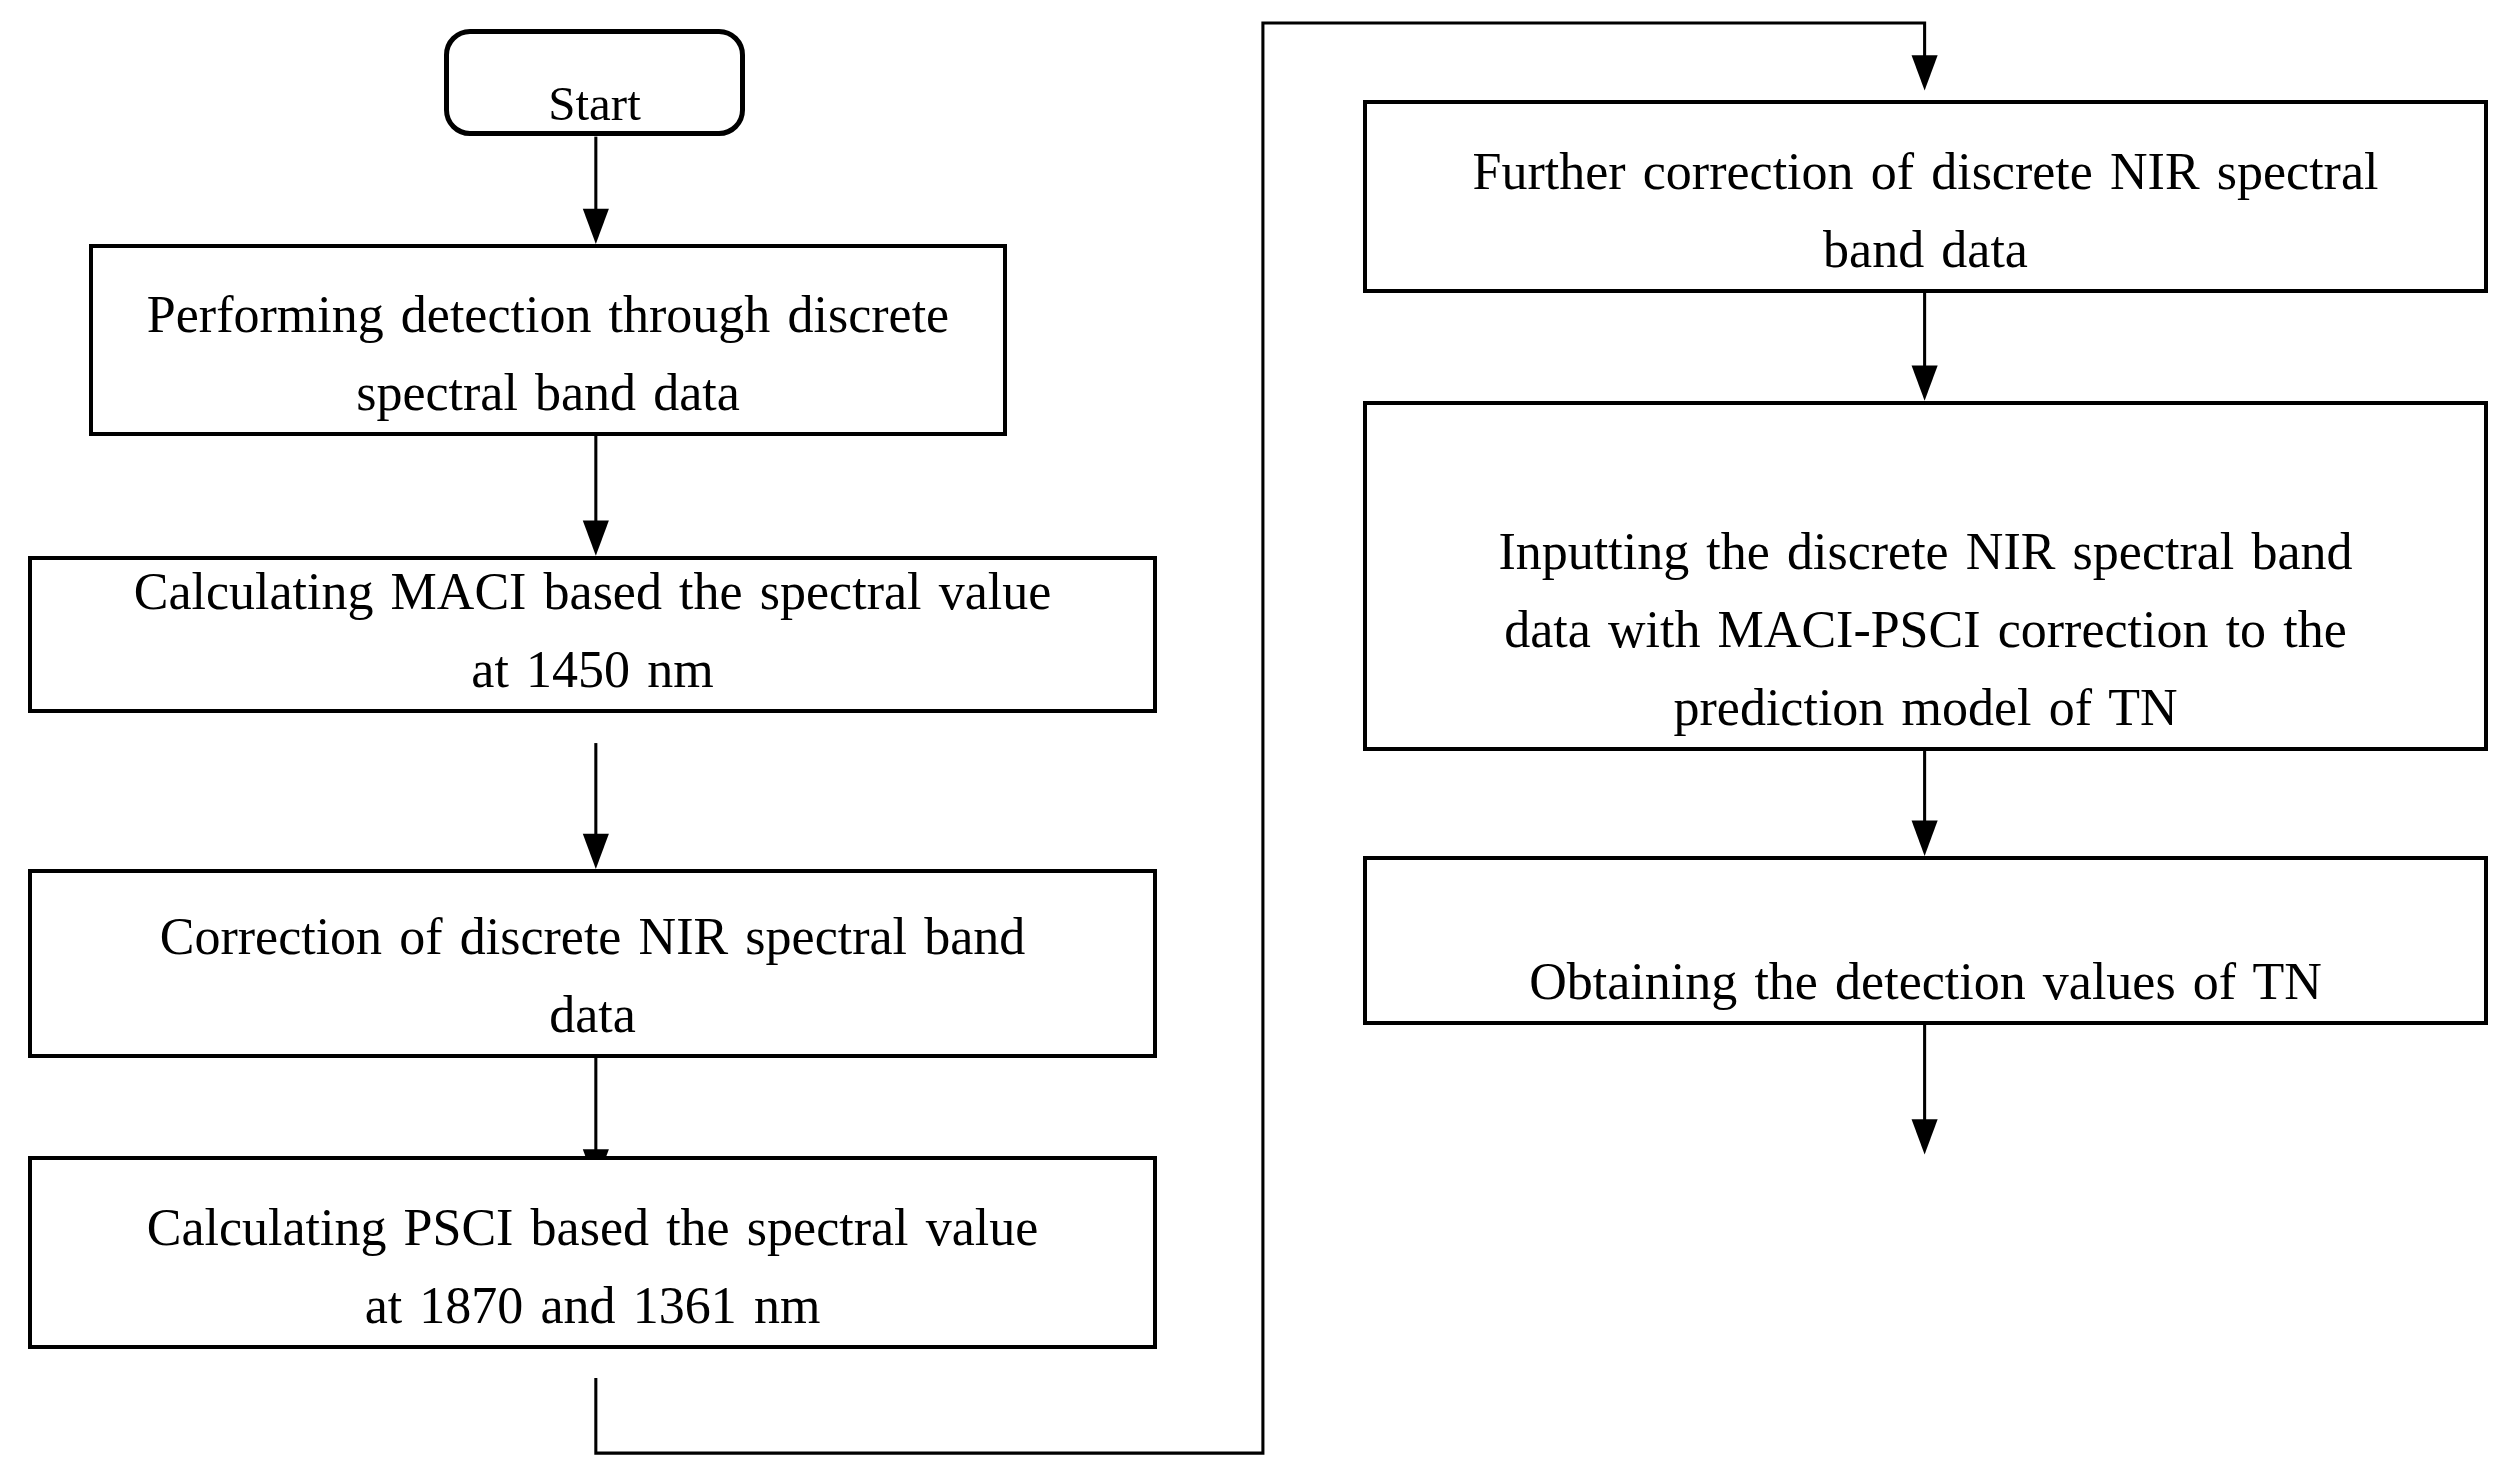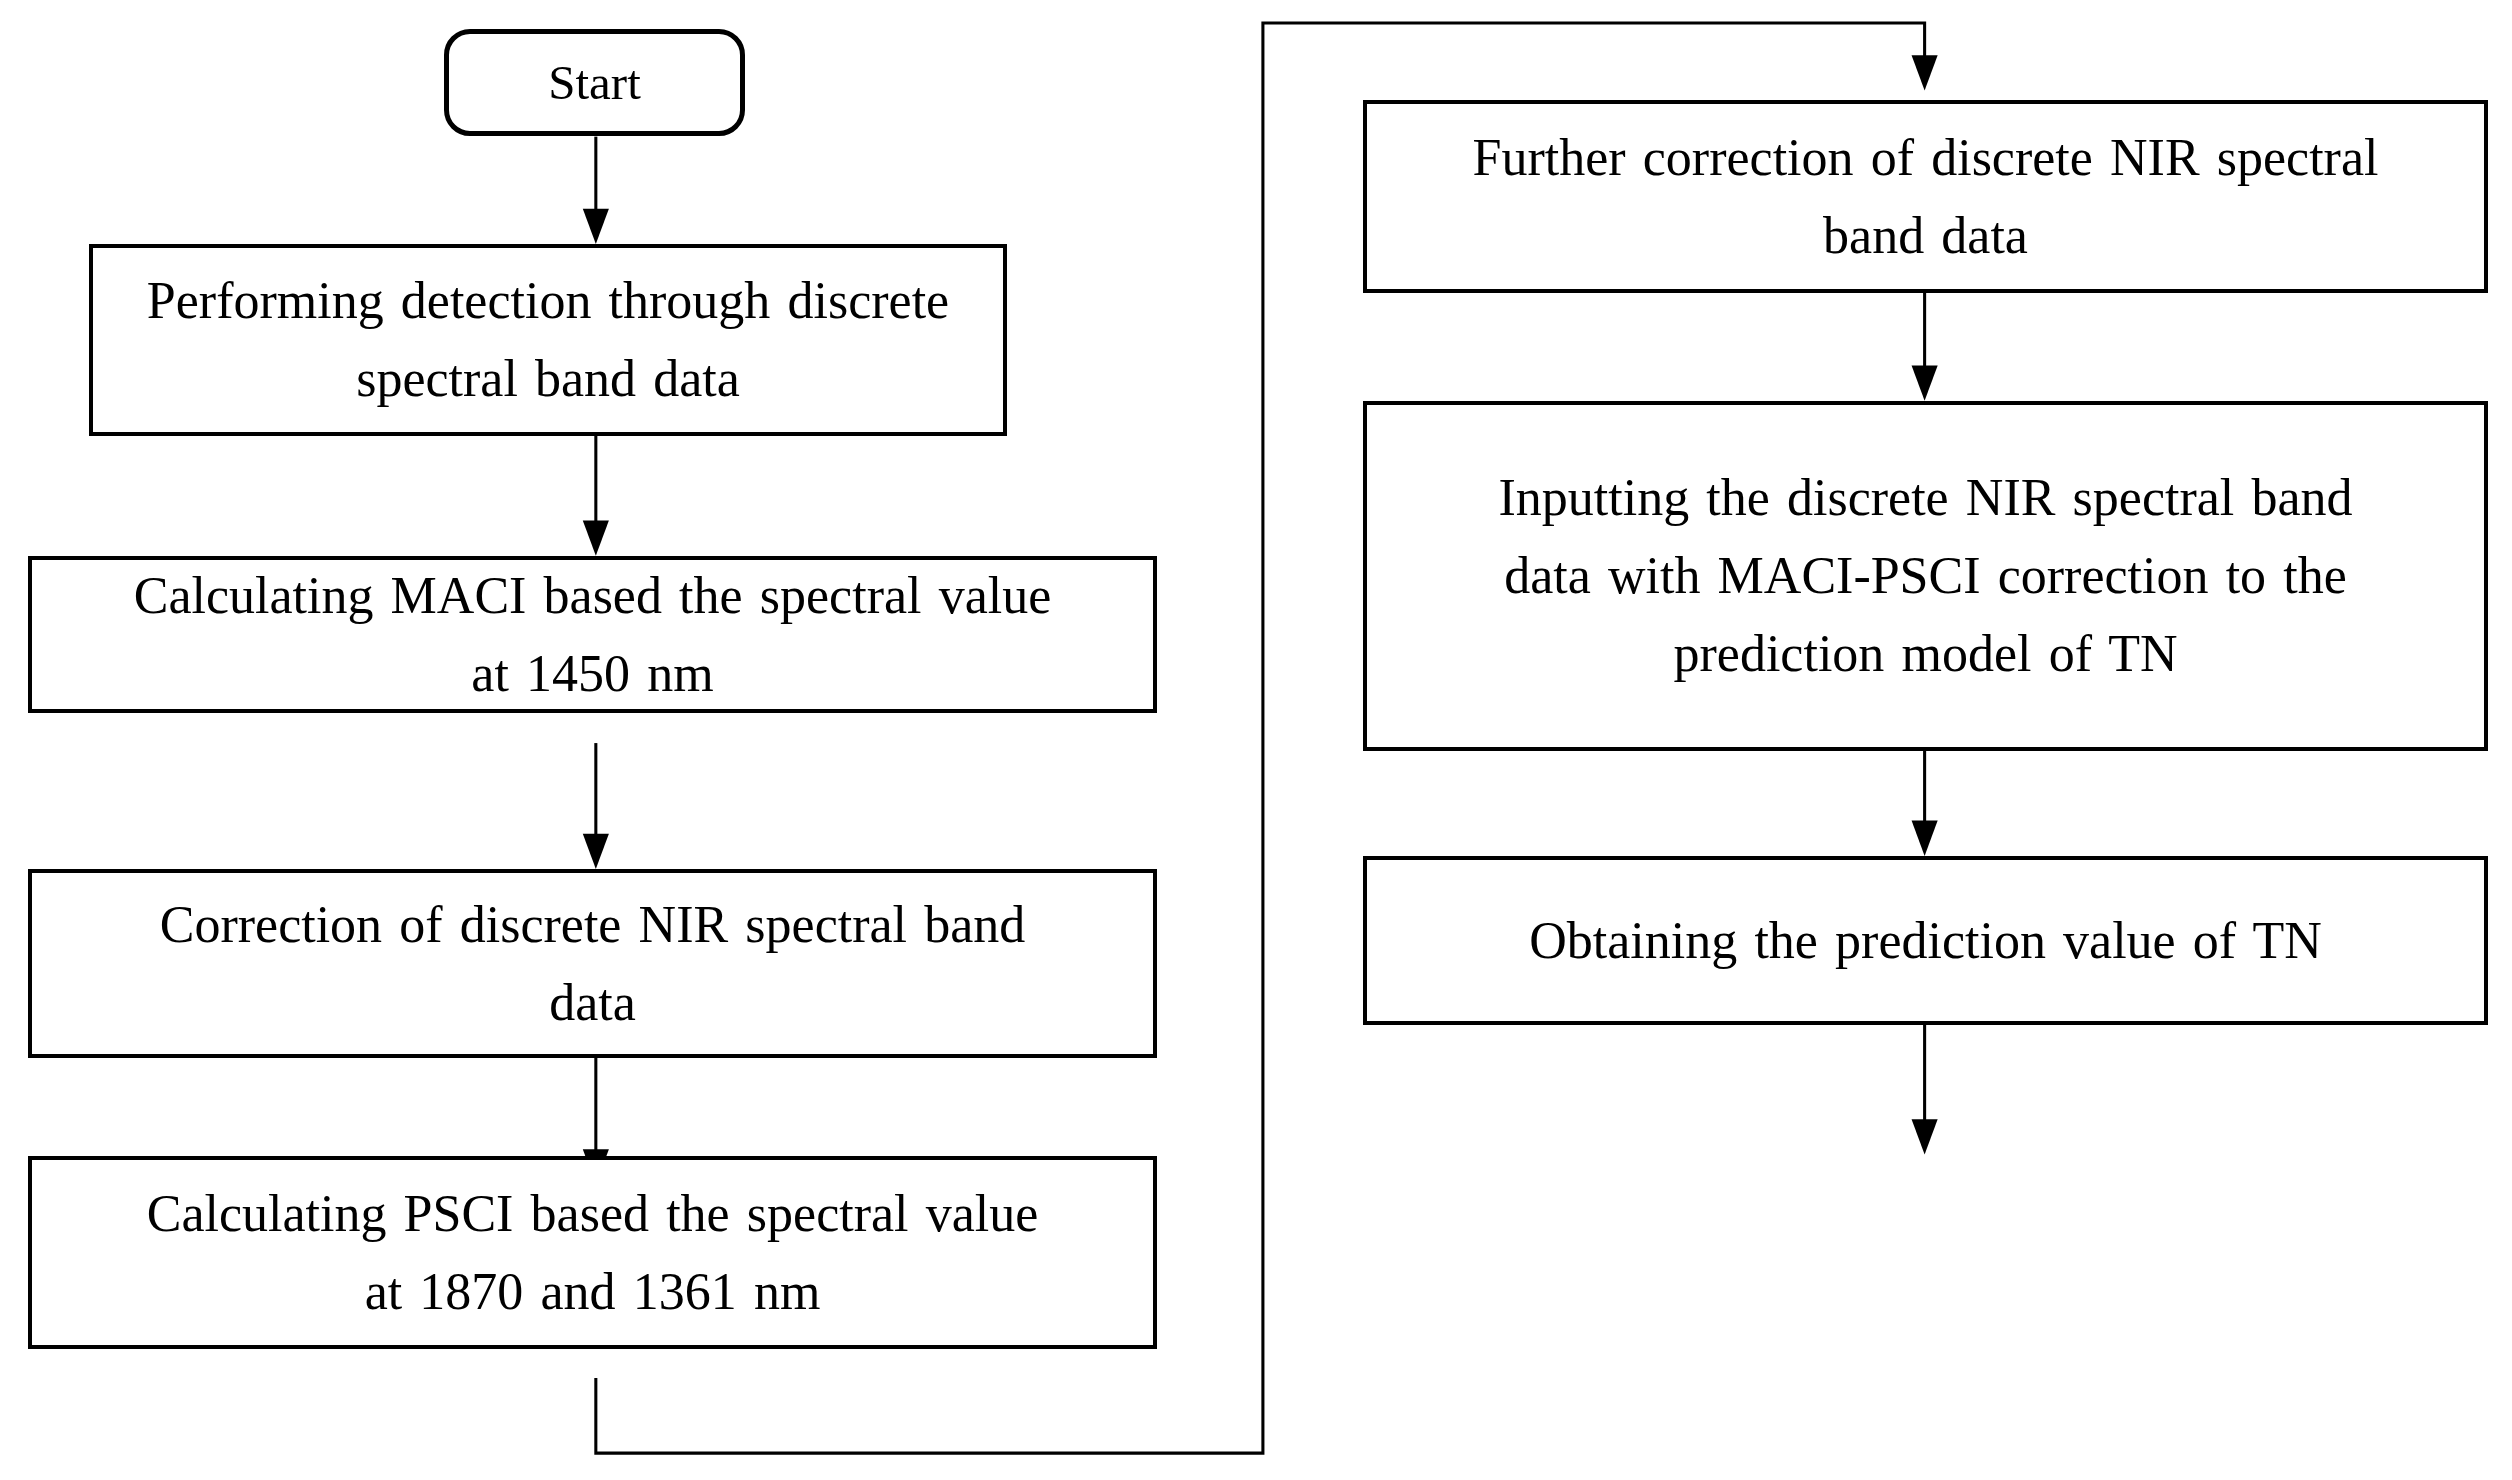--- a/index.html
+++ b/index.html
@@ -19,21 +19,21 @@
     position: absolute;
     left: 0; top: 0;
     width: 2512px;
     height: 1480px;
   }
   .node {
     position: absolute;
     background: #ffffff;
     border: 4.6px solid #000000;
     display: flex;
-    align-items: center;
+    align-items: flex-end;
     justify-content: center;
     text-align: center;
     box-sizing: border-box;
   }
   .terminator {
     border-width: 5.4px;
     border-radius: 26px;
   }
   .terminator .label {
     font-size: 49px;
@@ -110,18 +110,18 @@
 band data</div>
   </div>
 
   <div class="node process" style="left:1363px; top:401px; width:1125px; height:350px;font-family:Liberation Serif, serif;">
     <div class="label">Inputting the discrete NIR spectral band
 data with MACI-PSCI correction to the
 prediction model of TN</div>
   </div>
 
   <div class="node process" style="left:1363px; top:856px; width:1125px; height:169px;">
-    <div class="label">Obtaining the prediction value of TN</div>
+    <div class="label">Obtaining the detection values of TN</div>
   </div>
 
 
 </div>
 
 
 </body></html>

